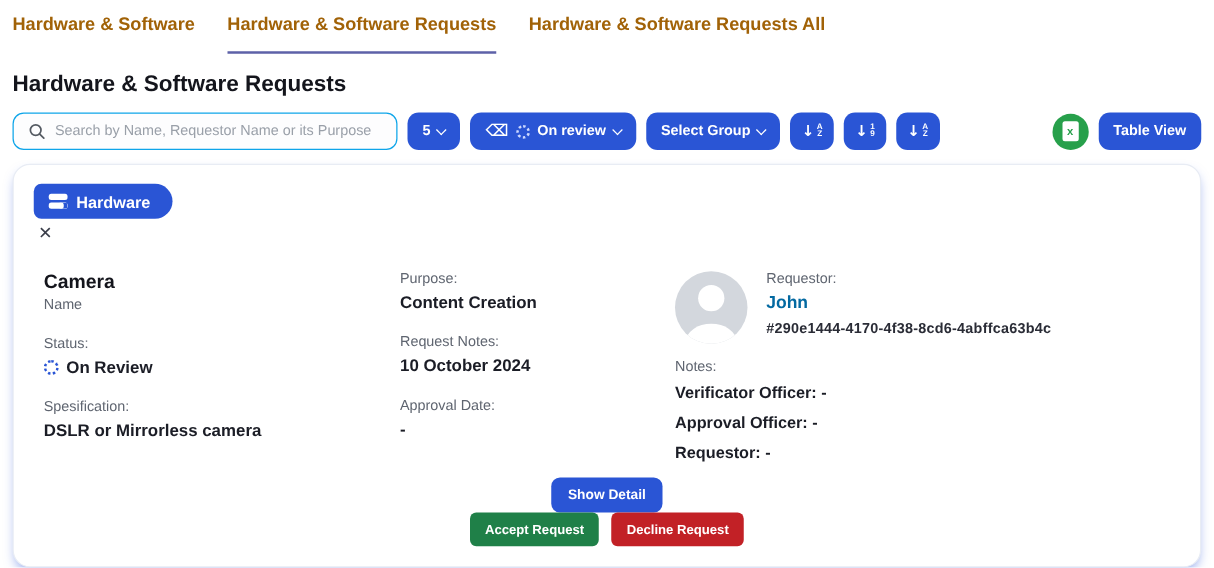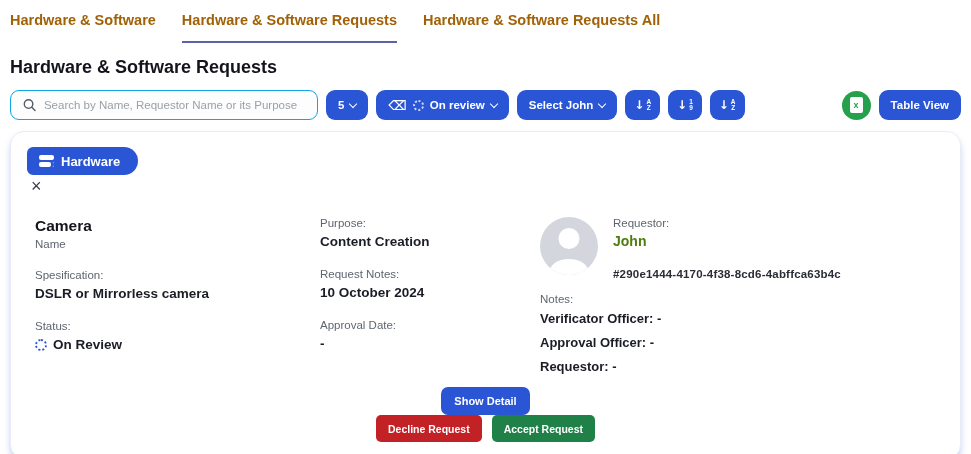--- a/index.html
+++ b/index.html
@@ -118,21 +118,21 @@
   }
   .avatar .head {
     position:absolute; top:11px; left:50%; transform:translateX(-50%);
     width:21px; height:21px; background:#fff; border-radius:50%;
   }
   .avatar .shoulders {
     position:absolute; bottom:-12px; left:50%; transform:translateX(-50%);
     width:40px; height:28px; background:#fff; border-radius:50%;
   }
   .requestor-info .lbl { margin-bottom:4px; }
-  .requestor-name { font-size:14px; font-weight:700; color:#4d7c0f; margin-bottom:19px; }
+  .requestor-name { font-size:14px; font-weight:700; color:#0369a1; margin-bottom:8px; }
   .requestor-id { font-size:11.5px; font-weight:700; color:#2a2c36; letter-spacing:.2px; }
 
   .notes { margin-top:13px; }
   .notes .lbl { margin-bottom:6px; }
   .note-line { font-size:13px; font-weight:700; color:#1b1d26; margin-bottom:9px; }
 
   .card-footer { display:flex; justify-content:space-between; align-items:center; margin-top:4px; padding:0 8px;flex-direction:column; }
   .detail-btn { border-radius:7px; font-size:11px; padding:0 13px; height:28px; }
   .footer-actions { display:flex; gap:10px; }
   .accept-btn { background:#1f8048; border-radius:5px; font-size:10.5px; height:27px; }
@@ -167,21 +167,21 @@
     </button>
 
     <button class="btn">
       <span class="backspace-glyph">⌫</span>
       <span class="spinner"></span>
       <span>On review</span>
       <span class="chevron"></span>
     </button>
 
     <button class="btn">
-      <span>Select John</span>
+      <span>Select Group</span>
       <span class="chevron"></span>
     </button>
 
     <button class="btn sort-btn">
       <span class="sort-arrow">↓</span>
       <span class="sort-letters">
         <span>A</span>
         <span>Z</span>
       </span>
     </button>
@@ -224,29 +224,29 @@
     </div>
 
     <div class="card-grid">
 
       <div>
         <div class="field">
           <div class="item-name">Camera</div>
           <div class="lbl">Name</div>
         </div>
         <div class="field">
-          <div class="lbl">Spesification:</div>
-          <div class="val">DSLR or Mirrorless camera</div>
-        </div>
-        <div class="field">
           <div class="lbl">Status:</div>
           <div class="status-line">
             <span class="status-spinner"></span>
             <span class="val">On Review</span>
           </div>
+        </div>
+        <div class="field">
+          <div class="lbl">Spesification:</div>
+          <div class="val">DSLR or Mirrorless camera</div>
         </div>
       </div>
 
       <div>
         <div class="field">
           <div class="lbl">Purpose:</div>
           <div class="val">Content Creation</div>
         </div>
         <div class="field">
           <div class="lbl">Request Notes:</div>
@@ -275,19 +275,19 @@
           <div class="note-line">Verificator Officer: -</div>
           <div class="note-line">Approval Officer: -</div>
           <div class="note-line">Requestor: -</div>
         </div>
       </div>
     </div>
 
     <div class="card-footer">
       <button class="btn detail-btn">Show Detail</button>
       <div class="footer-actions">
+        <button class="btn accept-btn">Accept Request</button>
         <button class="btn decline-btn">Decline Request</button>
-        <button class="btn accept-btn">Accept Request</button>
       </div>
     </div>
   </div>
 
 </div>
 
 </body></html>

